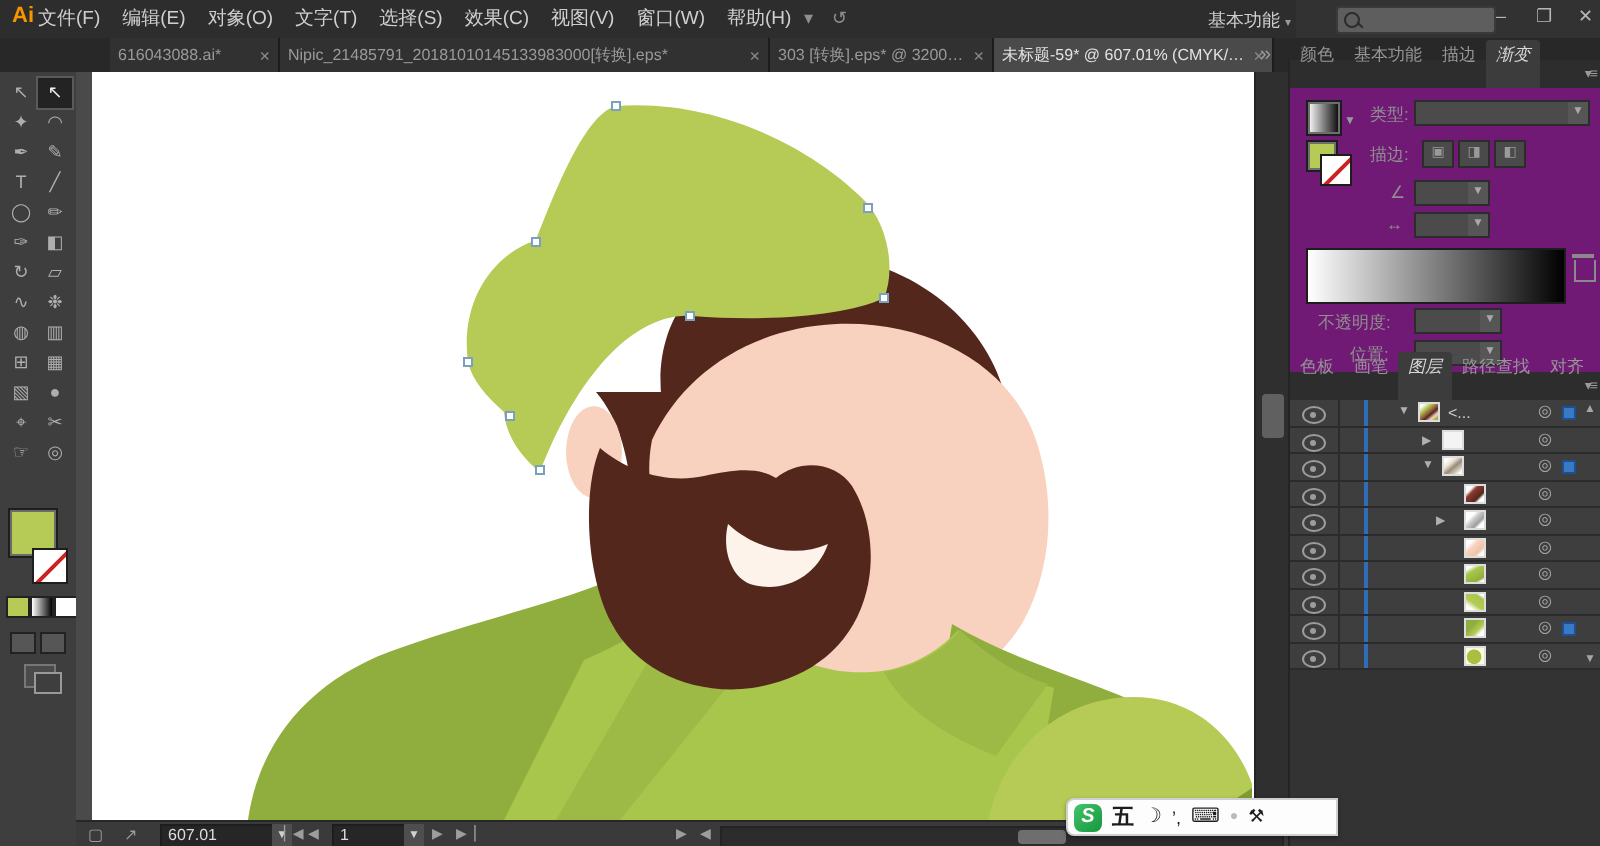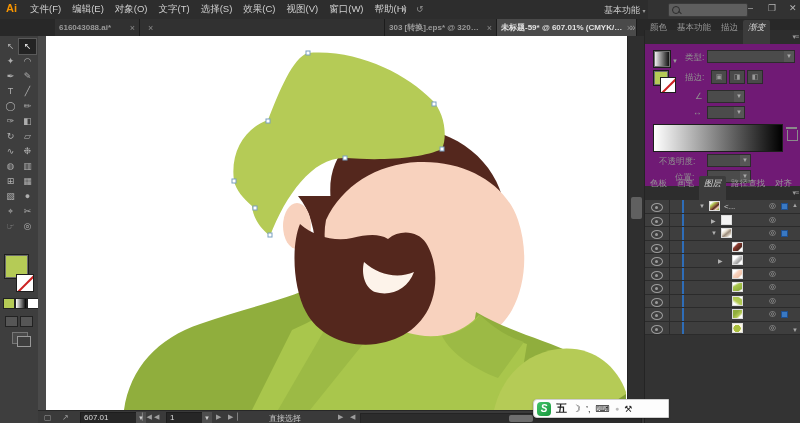--- a/index.html
+++ b/index.html
@@ -2,34 +2,34 @@
 <html><head>
 <meta charset="utf-8">
 <style>
   html,body{margin:0;padding:0;background:#222;}
   #screen{position:relative;width:800px;height:423px;background:#323232;overflow:hidden;
     font-family:"Liberation Sans","DejaVu Sans",sans-serif;color:#c8c8c8;-webkit-font-smoothing:antialiased;}
   .abs{position:absolute;}
   
   #titlebar{left:0;top:0;width:648px;height:19px;background:#2d2d2d;border-bottom:1px solid #1f1f1f;}
   #logo{left:6px;top:2px;font-weight:bold;font-size:11px;color:#f79500;}
-  #menus{left:30px;top:0;height:19px;display:flex;align-items:center;gap:11px;font-size:9.5px;color:#cfcfcf;}
+  #menus{left:19px;top:0;height:19px;display:flex;align-items:center;gap:11px;font-size:9.5px;color:#cfcfcf;}
   #menus span{cursor:default;white-space:nowrap;}
   .dimicon{color:#8f8f8f;font-size:9px;top:4px;}
   #workspace{left:604px;top:4px;font-size:9px;color:#cfcfcf;}
   #searchbox{left:668px;top:3px;width:78px;height:12px;background:#5e5e5e;border:1px solid #3a3a3a;border-radius:2px;}
   #searchbox .mag{position:absolute;left:3px;top:2px;width:6px;height:6px;border:1px solid #2c2c2c;border-radius:50%;}
   #searchbox .mag:after{content:"";position:absolute;left:5px;top:5px;width:4px;height:1px;background:#2c2c2c;transform:rotate(45deg);}
   .winctl{top:3px;font-size:9px;color:#b5b5b5;}
   
   #tabbar{left:0;top:19px;width:800px;height:17px;background:#282828;border-bottom:1px solid #1c1c1c;}
   #tabs{position:absolute;left:55px;top:0;height:17px;display:flex;}
   .doctab{height:17px;display:flex;align-items:center;background:#313131;border-right:1px solid #1c1c1c;
     font-size:8px;color:#9a9a9a;padding:0 4px;box-sizing:border-box;overflow:hidden;white-space:nowrap;}
-  .doctab .tlabel{overflow:hidden;text-overflow:ellipsis;white-space:nowrap;flex:1;font-weight:bold;}
+  .doctab .tlabel{overflow:hidden;text-overflow:ellipsis;white-space:nowrap;flex:1;}
   .doctab .tclose{margin-left:4px;color:#8a8a8a;font-size:9px;}
   .doctab.active{background:#4a4a4a;color:#e2e2e2;}
   #taboverflow{left:630px;top:3px;font-size:10px;color:#9a9a9a;}
   
   #toolpanel{left:0;top:36px;width:38px;height:387px;background:#3e3e3e;border-right:1px solid #2a2a2a;}
   #tools{position:absolute;left:2px;top:3px;width:34px;display:grid;grid-template-columns:17px 17px;}
   .tool{height:15px;line-height:15px;text-align:center;font-size:9px;color:#aeaeae;}
   .tool.active{background:#232323;outline:1px solid #5a5a5a;color:#ededed;}
   #fillswatch{left:4px;top:218px;width:23px;height:23px;border:1px solid #1e1e1e;box-shadow:0 0 0 1px #6b6b6b inset;}
   #strokeswatch{left:16px;top:238px;width:16px;height:16px;background:#fff;border:1px solid #1e1e1e;overflow:hidden;}
@@ -125,20 +125,21 @@
 
   <div id="tabbar" class="abs">
     <div id="tabs">
 
         <div class="doctab" style="width: 85px;">
           <span class="tlabel">616043088.ai*</span>
           <span class="tclose">×</span>
         </div>
 
         <div class="doctab" style="width: 245px;">
+          <span class="tlabel">Nipic_21485791_20181010145133983000[转换].eps*</span>
           <span class="tclose">×</span>
         </div>
 
         <div class="doctab" style="width: 112px;">
           <span class="tlabel">303 [转换].eps* @ 3200% (RGB...</span>
           <span class="tclose">×</span>
         </div>
 
         <div class="doctab active" style="width: 140px;">
           <span class="tlabel">未标题-59* @ 607.01% (CMYK/预览)</span>
@@ -234,21 +235,20 @@
     <span class="abs sbicon" style="left:6px;">▢</span>
     <span class="abs sbicon" style="left:24px;">↗</span>
     <span id="zoomfield" class="abs">607.01</span>
     <span id="zoomcaret" class="abs">▼</span>
     <span class="abs navbtn" style="left:104px;">▏◀</span>
     <span class="abs navbtn" style="left:116px;">◀</span>
     <span id="abfield" class="abs">1</span>
     <span id="abcaret" class="abs">▼</span>
     <span class="abs navbtn" style="left:178px;">▶</span>
     <span class="abs navbtn" style="left:190px;">▶▕</span>
-    <span id="tooltext" class="abs">直接选择</span>
     <span class="abs navbtn" style="left:300px;">▶</span>
     <span class="abs navbtn" style="left:312px;">◀</span>
     <div id="htrack" class="abs">
       <div id="hthumb" class="abs"></div>
     </div>
   </div>
 
   <div id="imebar" class="abs">
     <span id="imelogo">S</span>
     <span class="imeitem" style="font-weight:bold;font-size:11px;">五</span>

